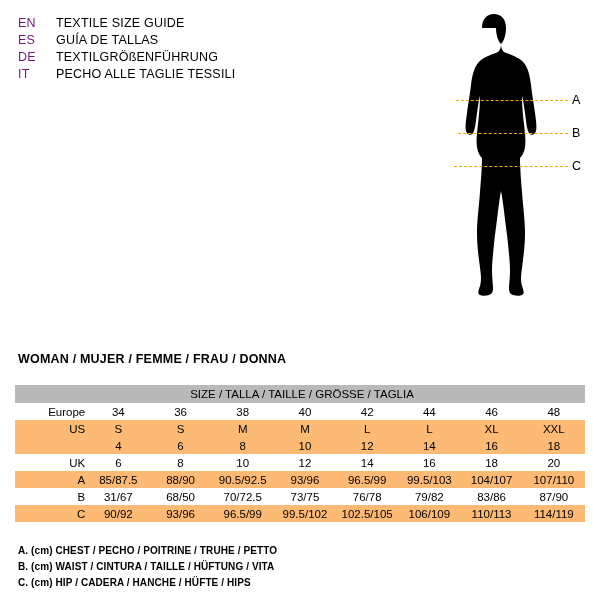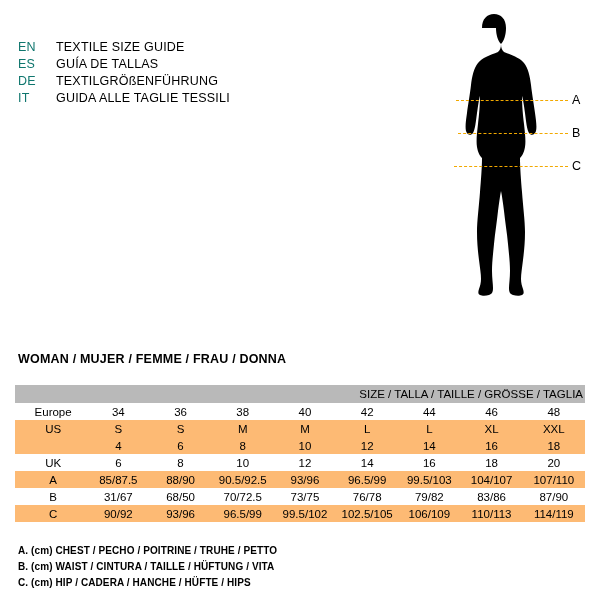--- a/index.html
+++ b/index.html
@@ -31,22 +31,21 @@
   .lang-row {
     display: flex;
     align-items: baseline;
     height: 17px;
     font-size: 12.5px;
     letter-spacing: 0.2px;
   }
   .lang-code {
     width: 38px;
     flex: 0 0 38px;
-    color: #0f766e;
-    margin-top: 24px;
+    color: #701a75;
   }
   .lang-text {
     flex: 1 1 auto;
     white-space: nowrap;
   }
 
   
   .figure-wrap {
     position: absolute;
     left: 420px;
@@ -96,33 +95,33 @@
   }
   table.size-table td {
     height: 17px;
     padding: 0 2px;
     text-align: center;
     vertical-align: middle;
     white-space: nowrap;
   }
   table.size-table tr.header-row td {
     background: #b9b9b9;
-    text-align: right;
+    text-align: center;
     padding-left: 6px;
     font-size: 11.5px;
     height: 18px;
   }
   table.size-table tr.shade td {
     background: #fdba74;
   }
   table.size-table tr.plain td {
     background: #ffffff;
   }
   table.size-table td.rowlabel {
-    text-align: center;
+    text-align: right;
     padding-left: 6px;
     width: 72px;
   }
 
   
   .footnotes {
     position: absolute;
     left: 18px;
     top: 543px;
     font-size: 10px;
@@ -147,21 +146,21 @@
     <div class="lang-row">
       <span class="lang-code">ES</span>
       <span class="lang-text">GUÍA DE TALLAS</span>
     </div>
     <div class="lang-row">
       <span class="lang-code">DE</span>
       <span class="lang-text">TEXTILGRÖßENFÜHRUNG</span>
     </div>
     <div class="lang-row">
       <span class="lang-code">IT</span>
-      <span class="lang-text">GUIDA ALLE TAGLIE TESSILI</span>
+      <span class="lang-text">PECHO ALLE TAGLIE TESSILI</span>
     </div>
   </div>
 
   <div class="figure-wrap">
     <svg class="figure-svg" width="180" height="370" viewBox="0 0 180 370">
       <path fill="#000000" d="
         M62,20
         c0,-9 5,-14 12,-14
         c7,0 12,5 12,14
         c0,7 -2,13 -5,16

